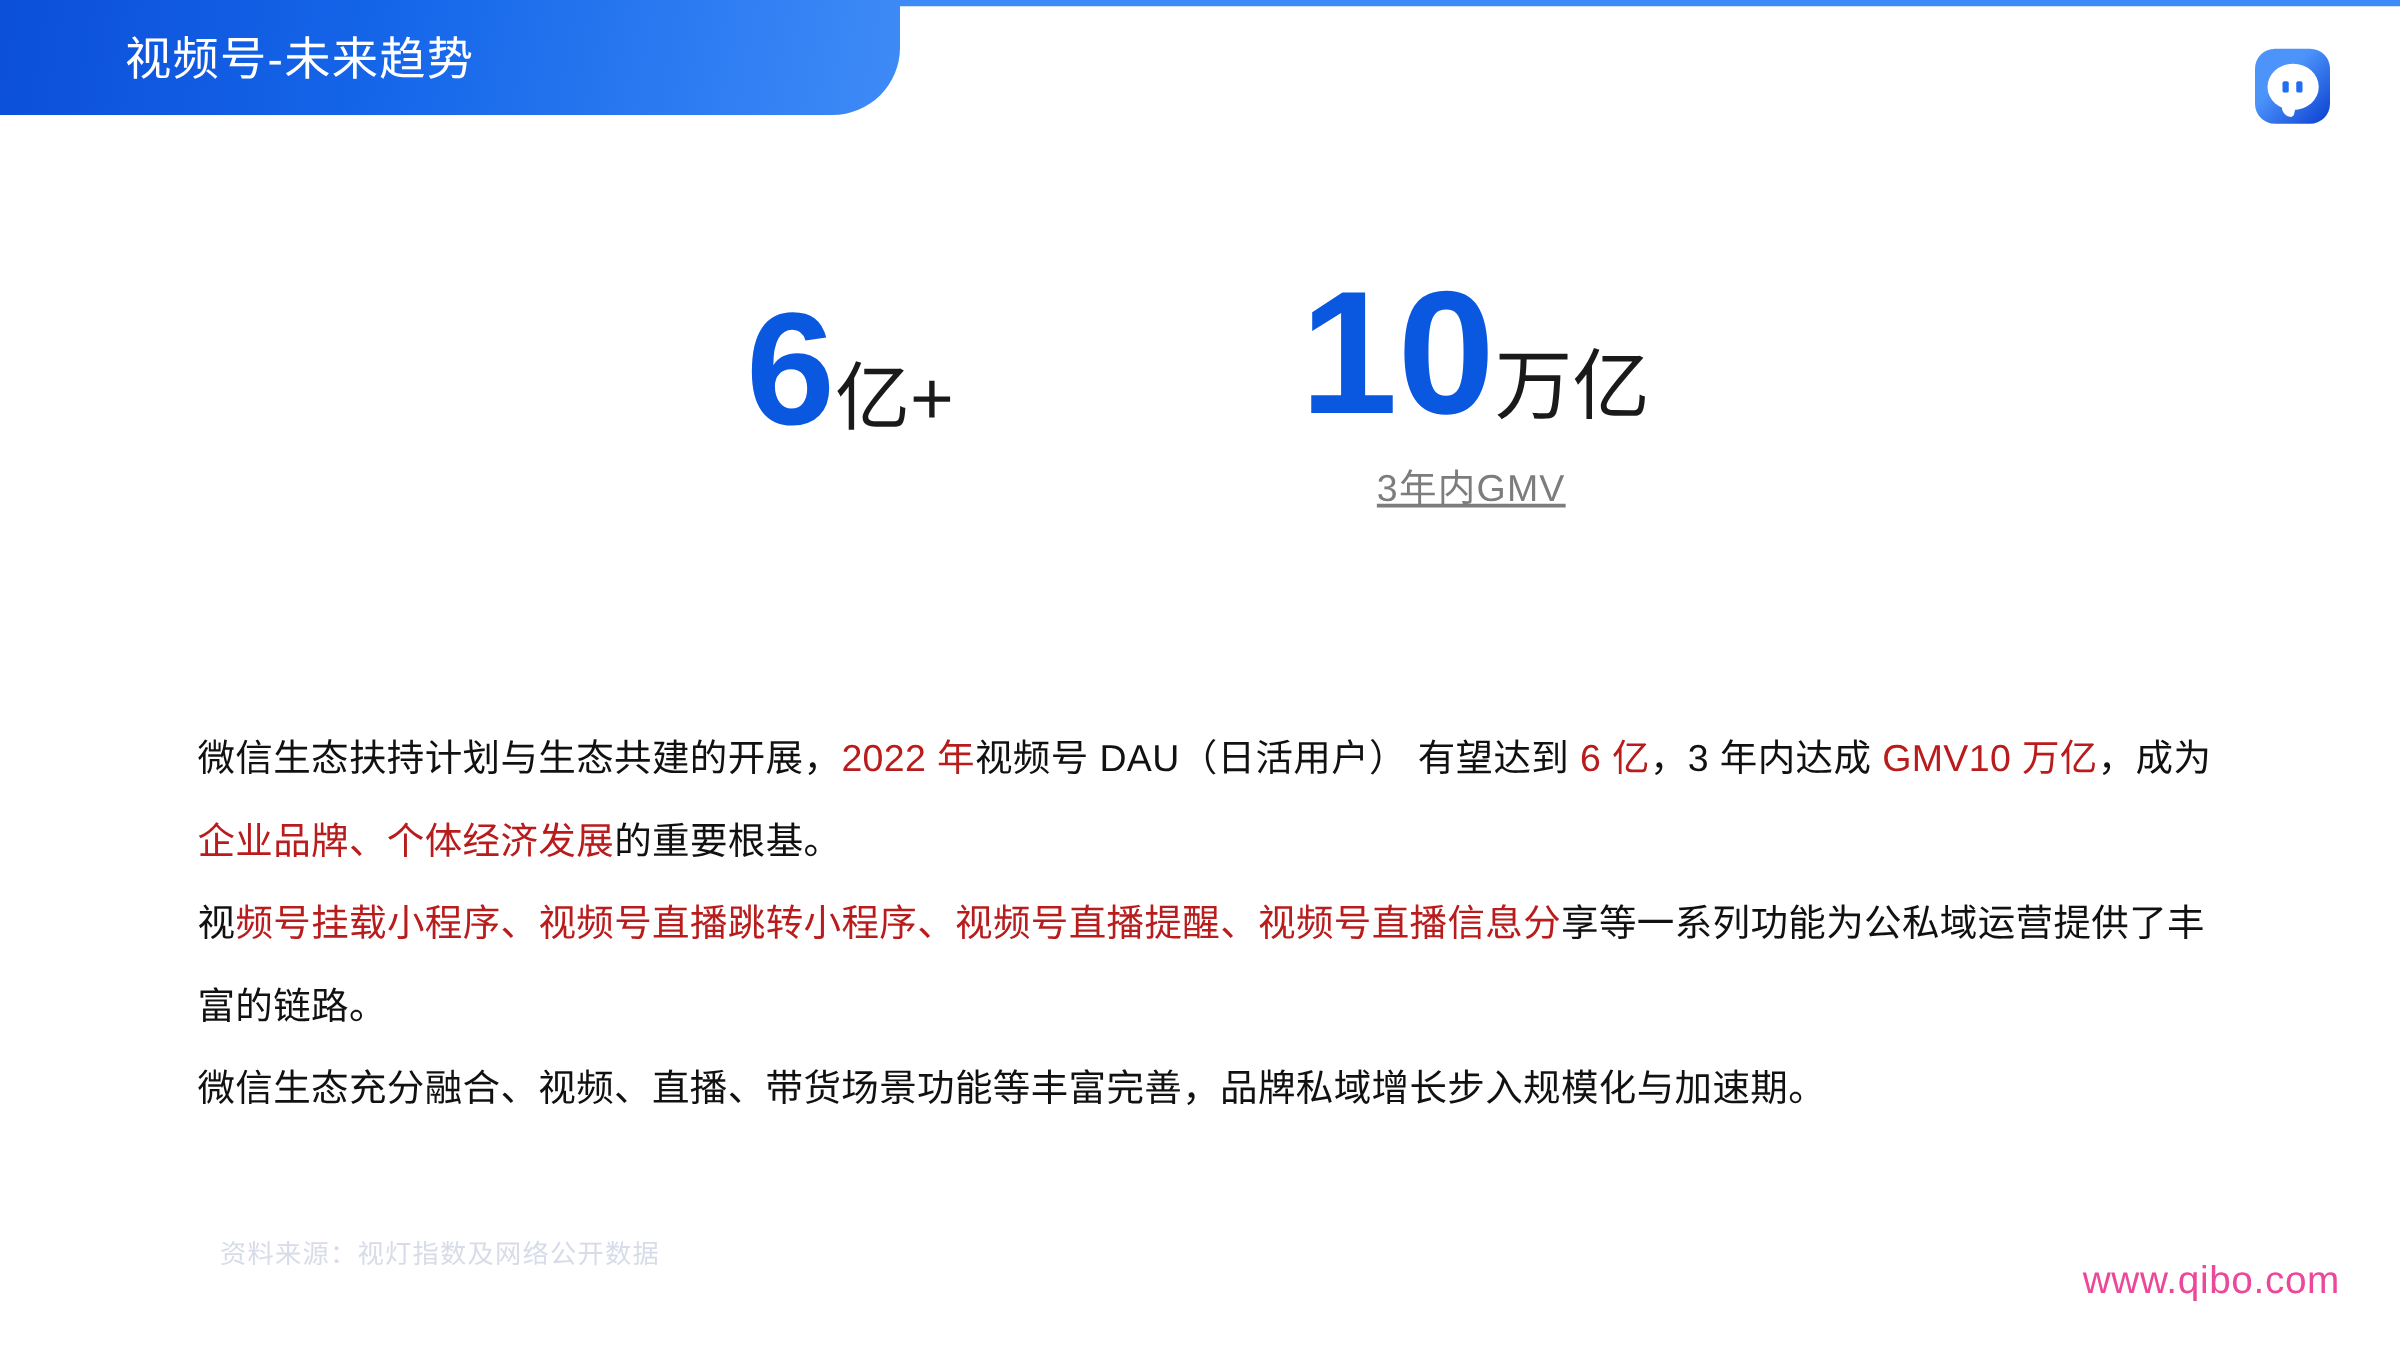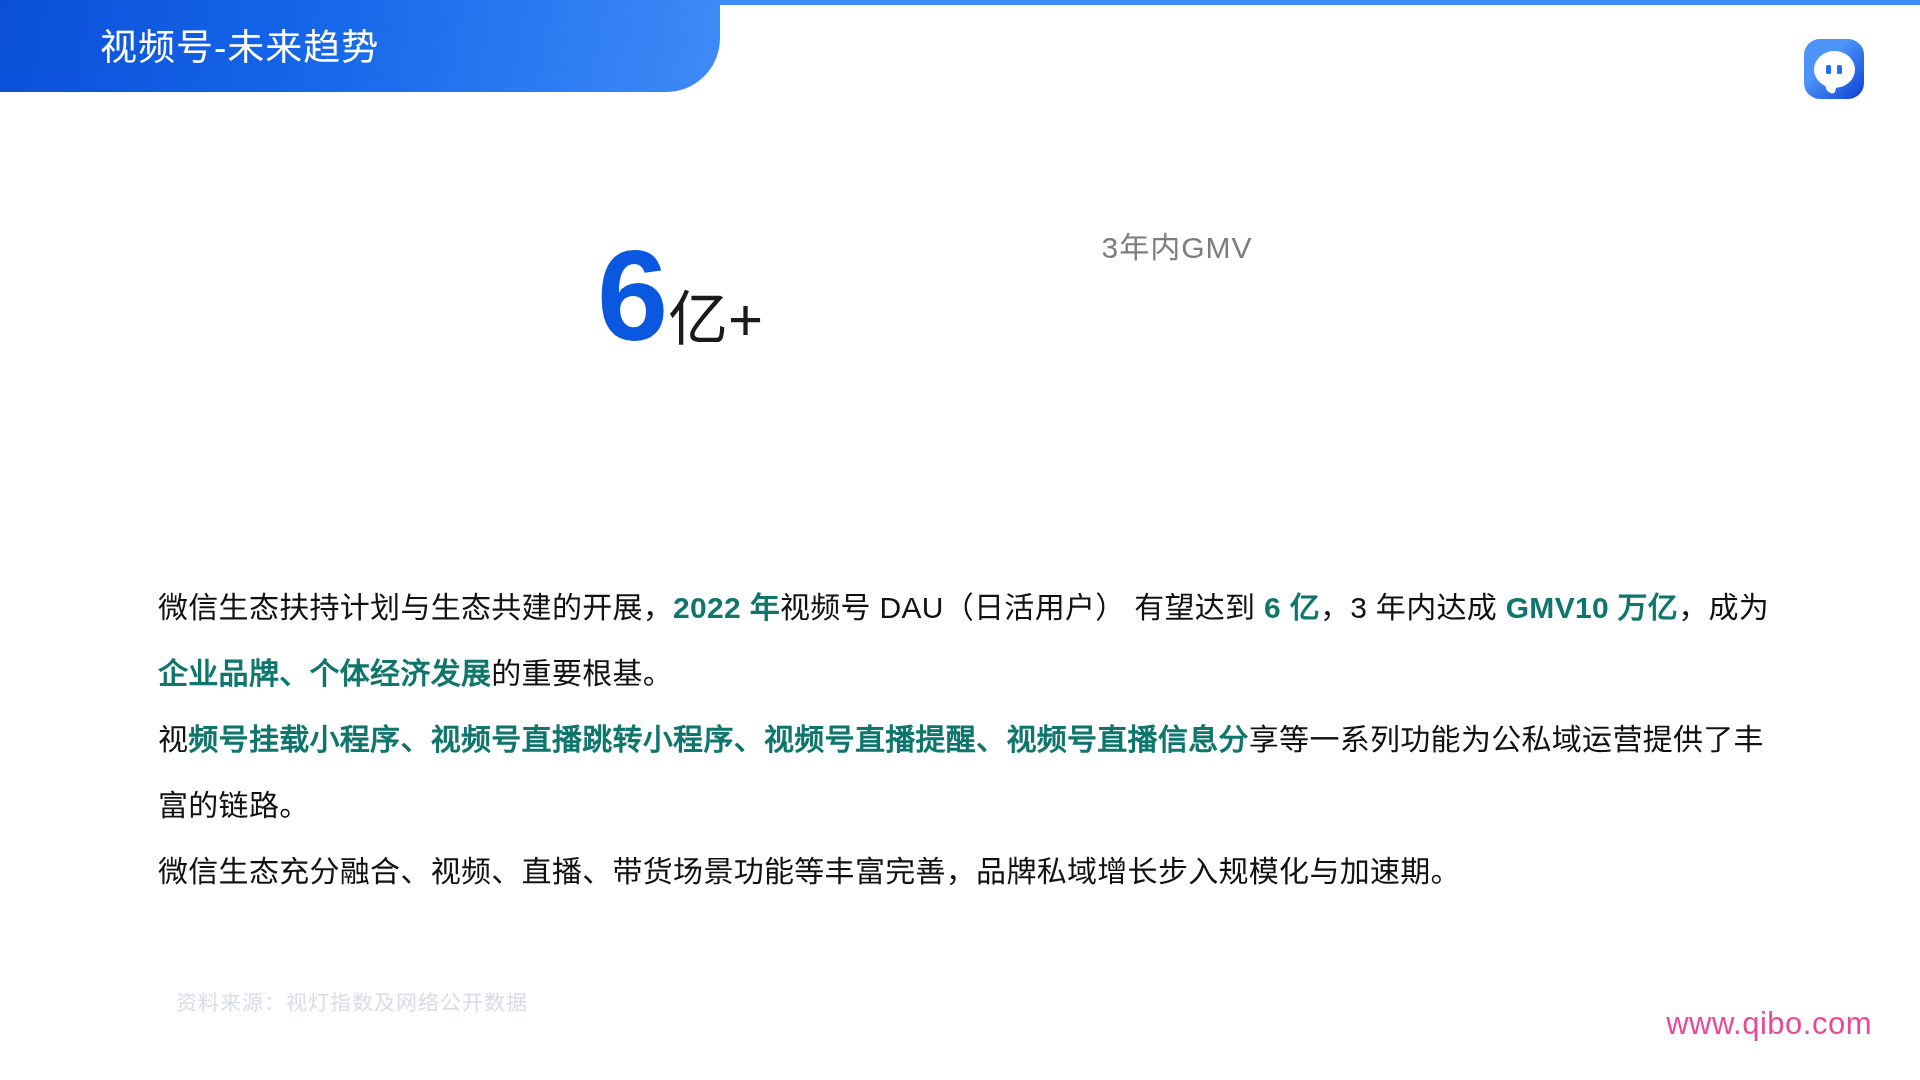--- a/index.html
+++ b/index.html
@@ -142,35 +142,35 @@
   .stat-2 .stat-unit { font-size: 62px; }
 
   .stat-caption {
     color: #7d7d7d;
     font-size: 30px;
     font-weight: 400;
     letter-spacing: 1px;
     margin-top: 10px;
   }
   .stat-1 .stat-caption { margin-top: 16px; }
-  .stat-2 .stat-caption { margin-top: 8px; margin-left: -6px; }
+  .stat-2 .stat-caption { margin-top: 18px; margin-left: -6px; text-decoration: underline; }
 
   
   .body-copy {
     position: absolute;
     left: 158px;
     top: 575px;
     width: 1620px;
     font-size: 30px;
     line-height: 66px;
     color: #111111;
     font-weight: 400;
     letter-spacing: 0.3px;
   }
-  .hl { color: #0f766e; font-weight: bold; }
+  .hl { color: #b91c1c; }
 
   .para + .para { margin-top: 0; }
 
   
   .source-note {
     position: absolute;
     left: 176px;
     top: 986px;
     font-family: "Liberation Serif", "DejaVu Serif", serif;
     font-size: 21px;
@@ -208,20 +208,24 @@
   <div class="stats">
 
     <div class="stat stat-1">
       <div class="stat-figure">
         <span class="stat-number">6</span>
         <span class="stat-unit">亿+</span>
       </div>
     </div>
 
     <div class="stat stat-2">
+      <div class="stat-figure">
+        <span class="stat-number">10</span>
+        <span class="stat-unit">万亿</span>
+      </div>
       <div class="stat-caption">3年内GMV</div>
     </div>
 
   </div>
 
   <div class="body-copy">
 
     <div class="para"><span>微信生态扶持计划与生态共建的开展，</span><span class="hl">2022 年</span><span>视频号 DAU（日活用户） 有望达到 </span><span class="hl">6 亿</span><span>，3 年内达成 </span><span class="hl">GMV10 万亿</span><span>，成为</span><span class="hl">企业品牌、个体经济发展</span><span>的重要根基。</span></div>
 
     <div class="para"><span>视</span><span class="hl">频号挂载小程序、视频号直播跳转小程序、视频号直播提醒、视频号直播信息分</span><span>享等一系列功能为公私域运营提供了丰富的链路。</span></div>

